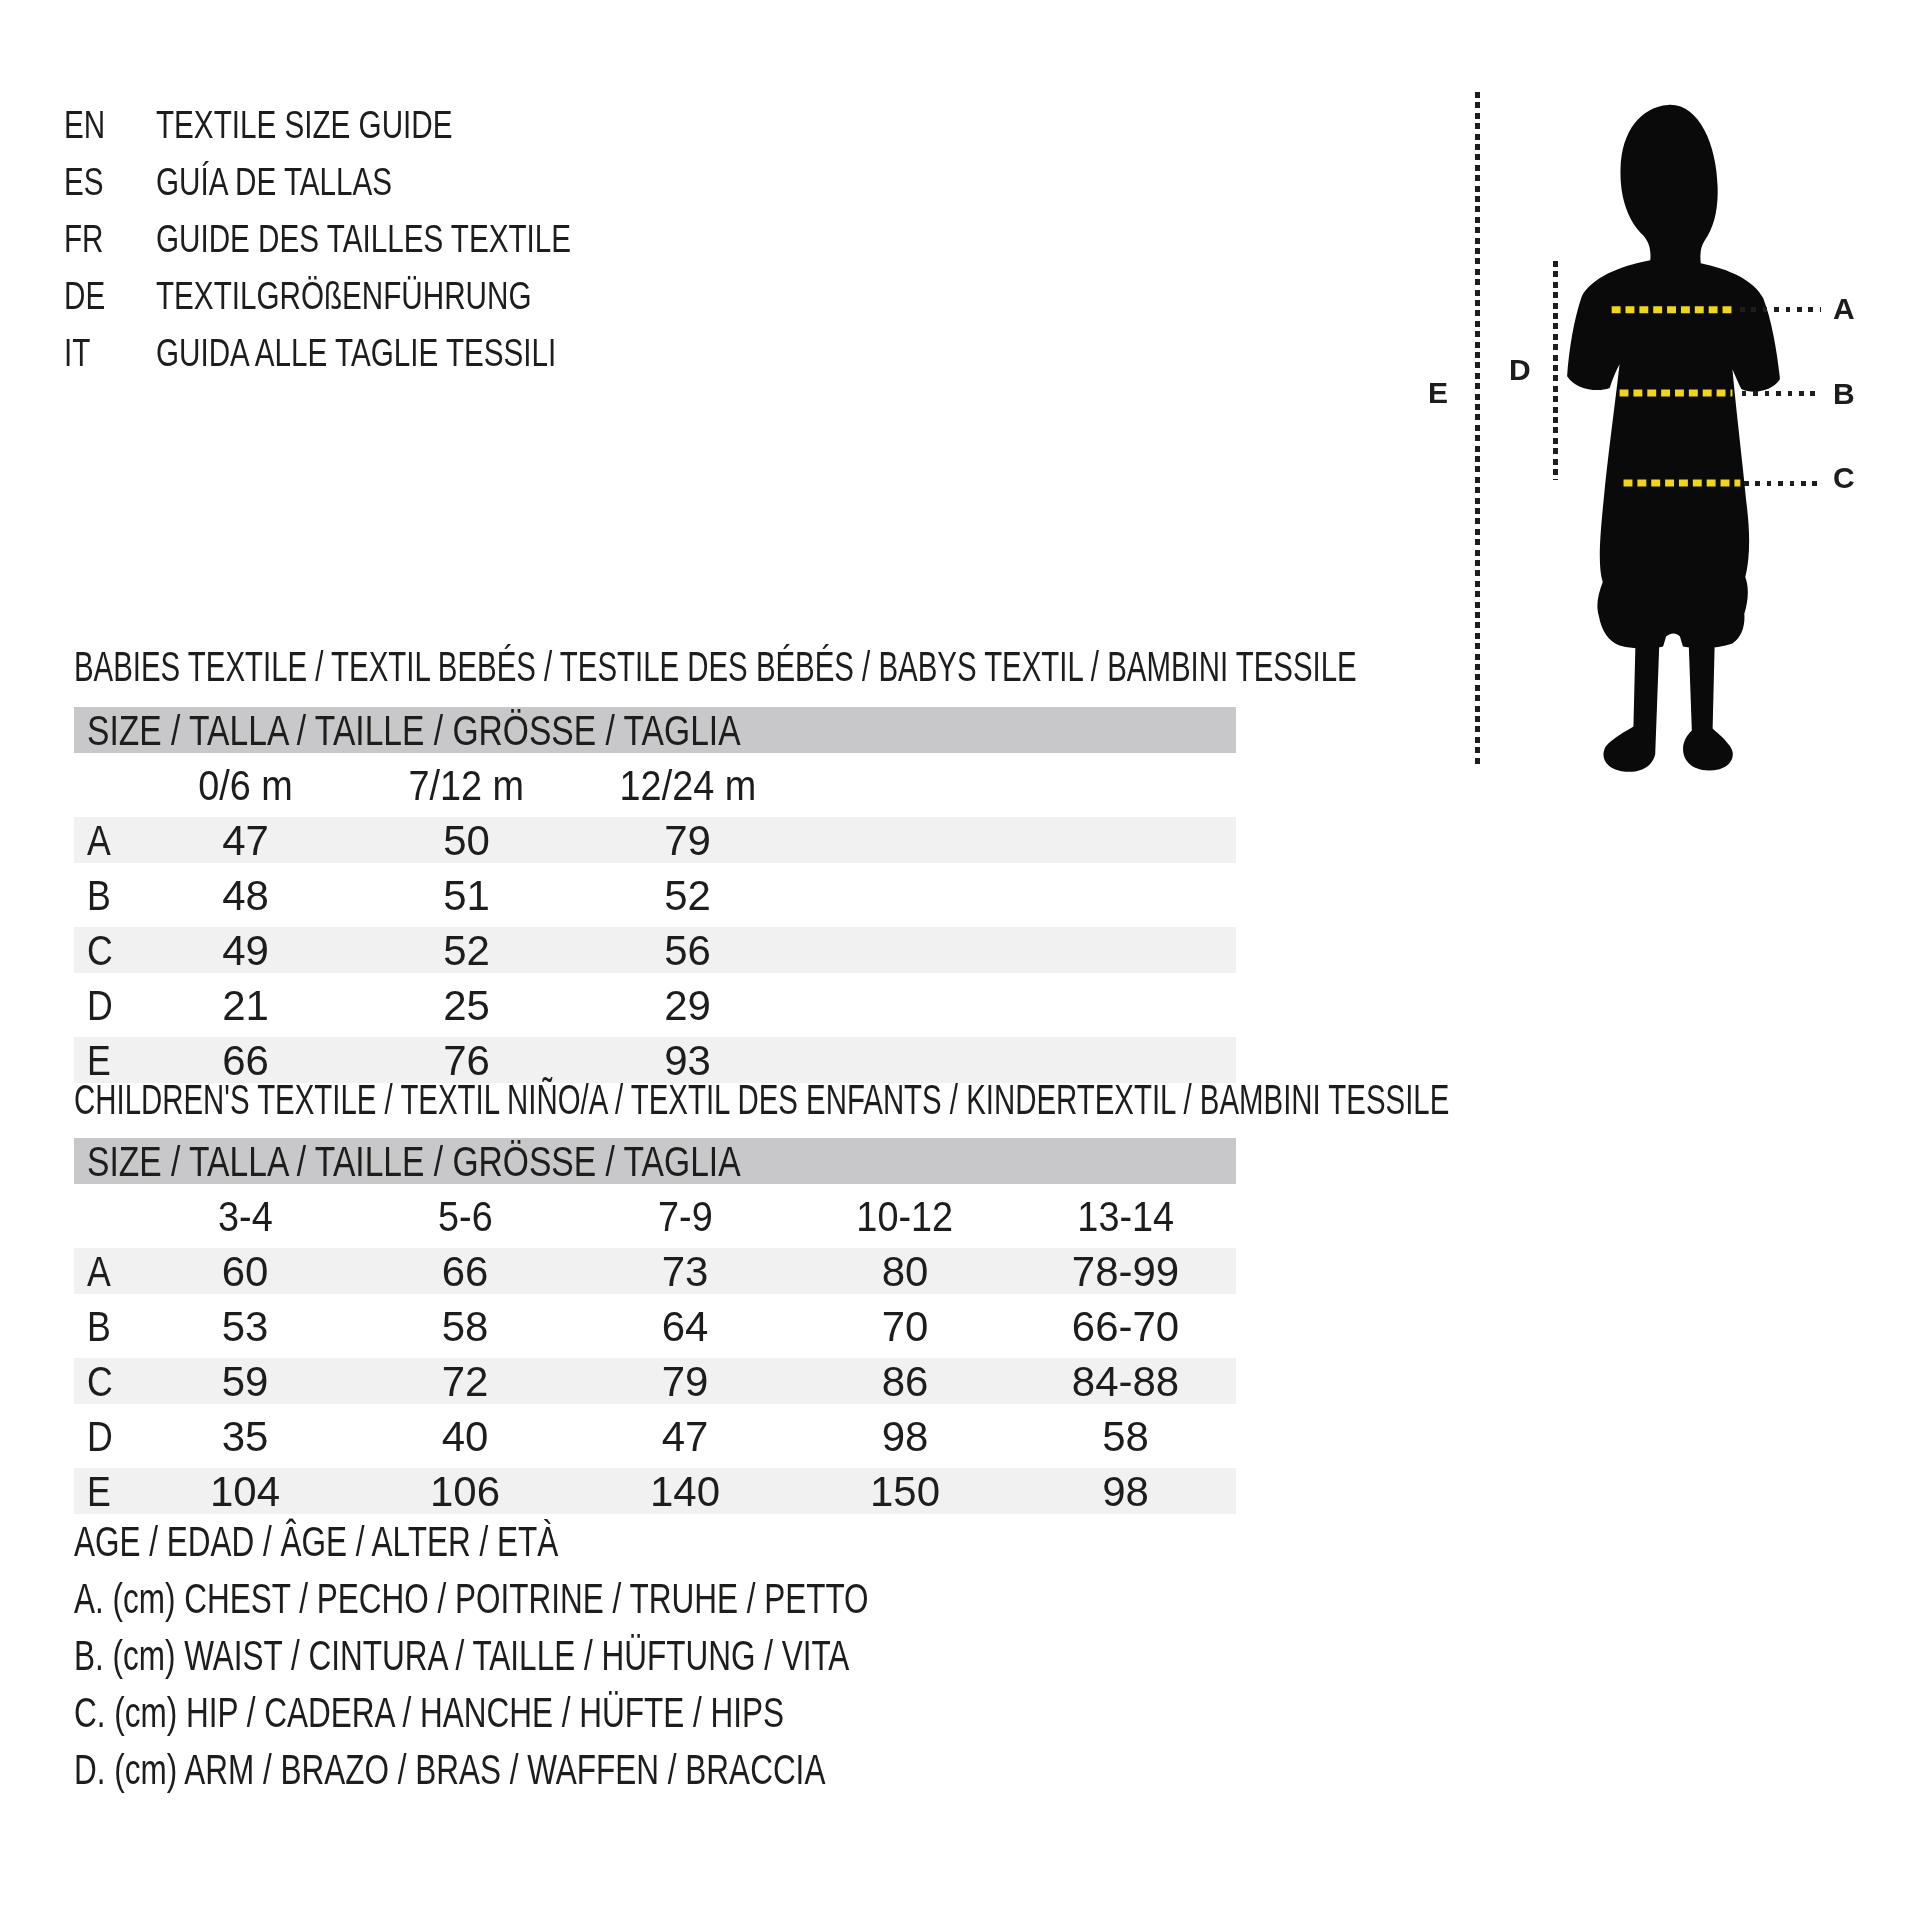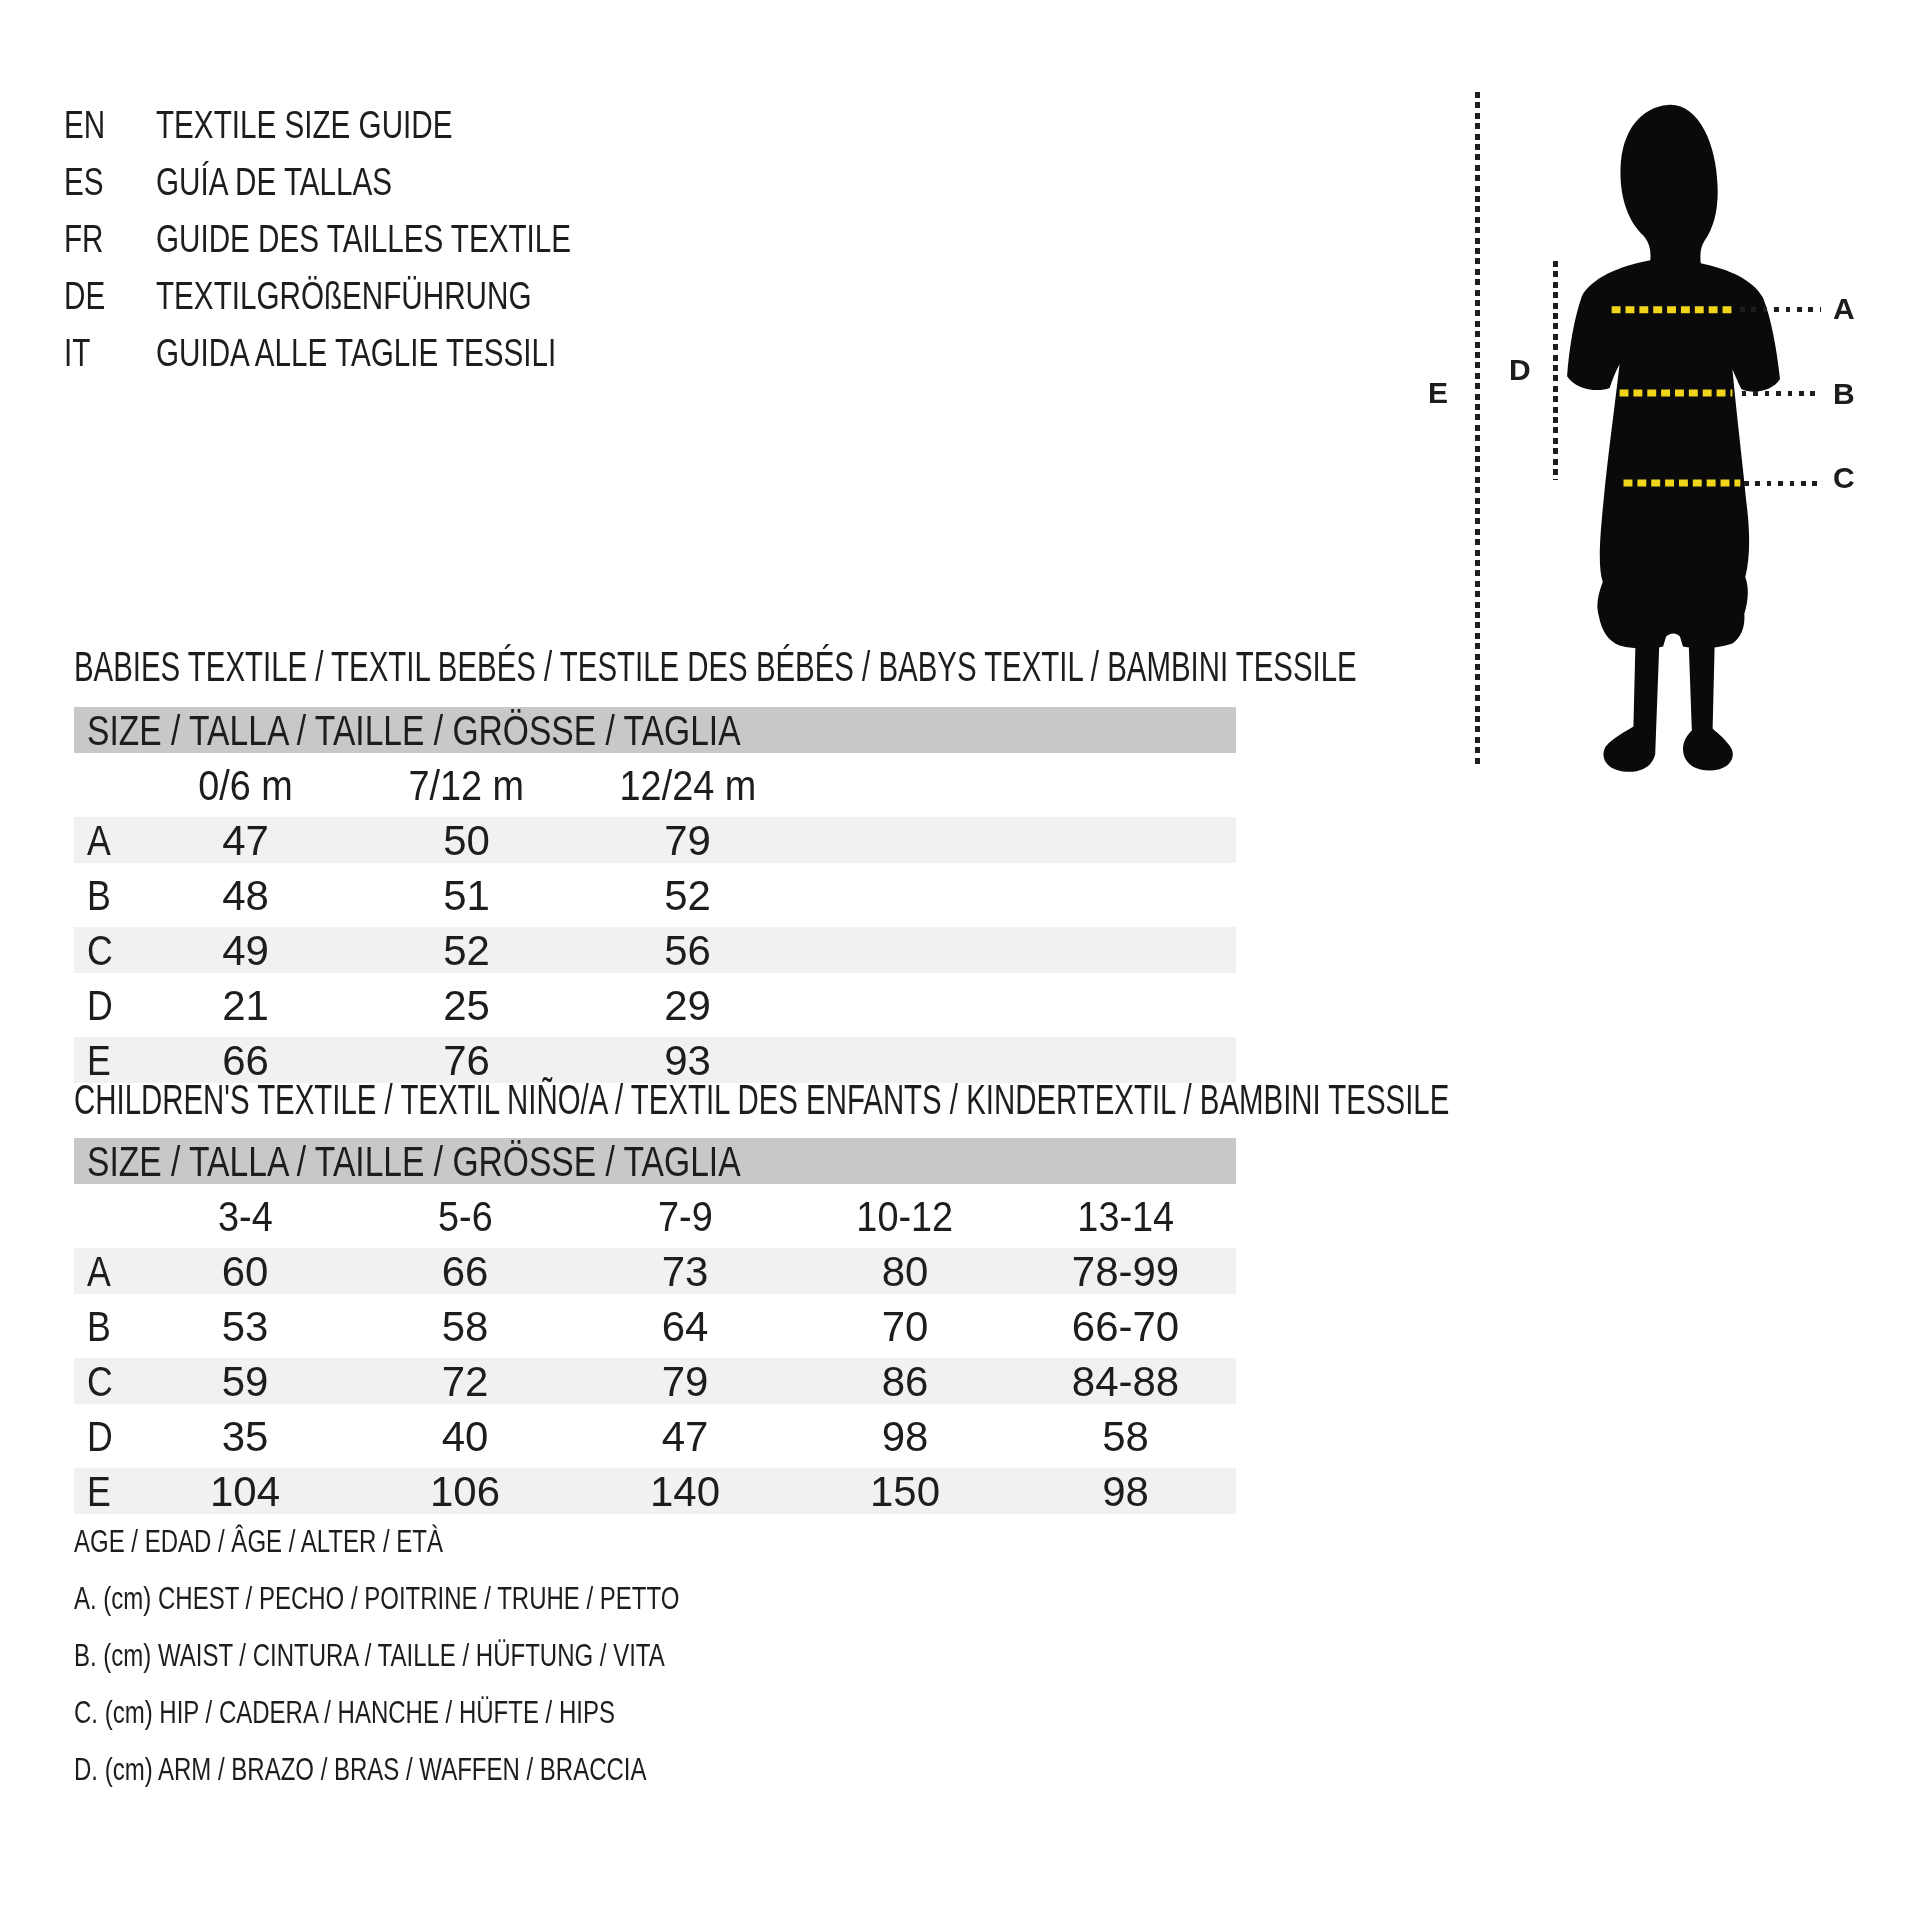--- a/index.html
+++ b/index.html
@@ -27,21 +27,21 @@
   .t-bar{height:46px;background:var(--bar,#c8c8ca);display:flex;align-items:flex-start;
          padding-left:13px;box-sizing:border-box;font-size:42px;}
   .t-row{display:grid;height:46px;align-items:center;font-size:42px;margin-top:9px;}
   .b-grid{grid-template-columns:61px 221px 221px 221px 1fr;}
   .c-grid{grid-template-columns:61px 220px 220px 220px 220px 1fr;}
   .t-cell{text-align:center;}
   .t-label{text-align:left;padding-left:13px;}
   .stripe{background:var(--stripe,#f1f1f2);}
 
   
-  .legend{top:1513px;left:74px;font-size:32px;line-height:57px;}
+  .legend{top:1513px;left:74px;font-size:42px;line-height:57px;}
 
   
   .vline{width:5px;background:repeating-linear-gradient(180deg,var(--text,#1d1d1b) 0 6px,transparent 6px 10.4px);}
   .e-line{left:1475px;top:92px;height:675px;}
   .d-line{left:1553px;top:261px;height:219px;}
   .hdots{height:5px;background:repeating-linear-gradient(90deg,var(--text,#1d1d1b) 0 4.5px,transparent 4.5px 11.4px);}
   .hdots-a{left:1740px;top:307px;width:81px;}
   .hdots-b{left:1742px;top:391px;width:77px;}
   .hdots-c{left:1744px;top:481px;width:77px;}
   .marker{font-weight:700;font-size:30px;line-height:30px;}

